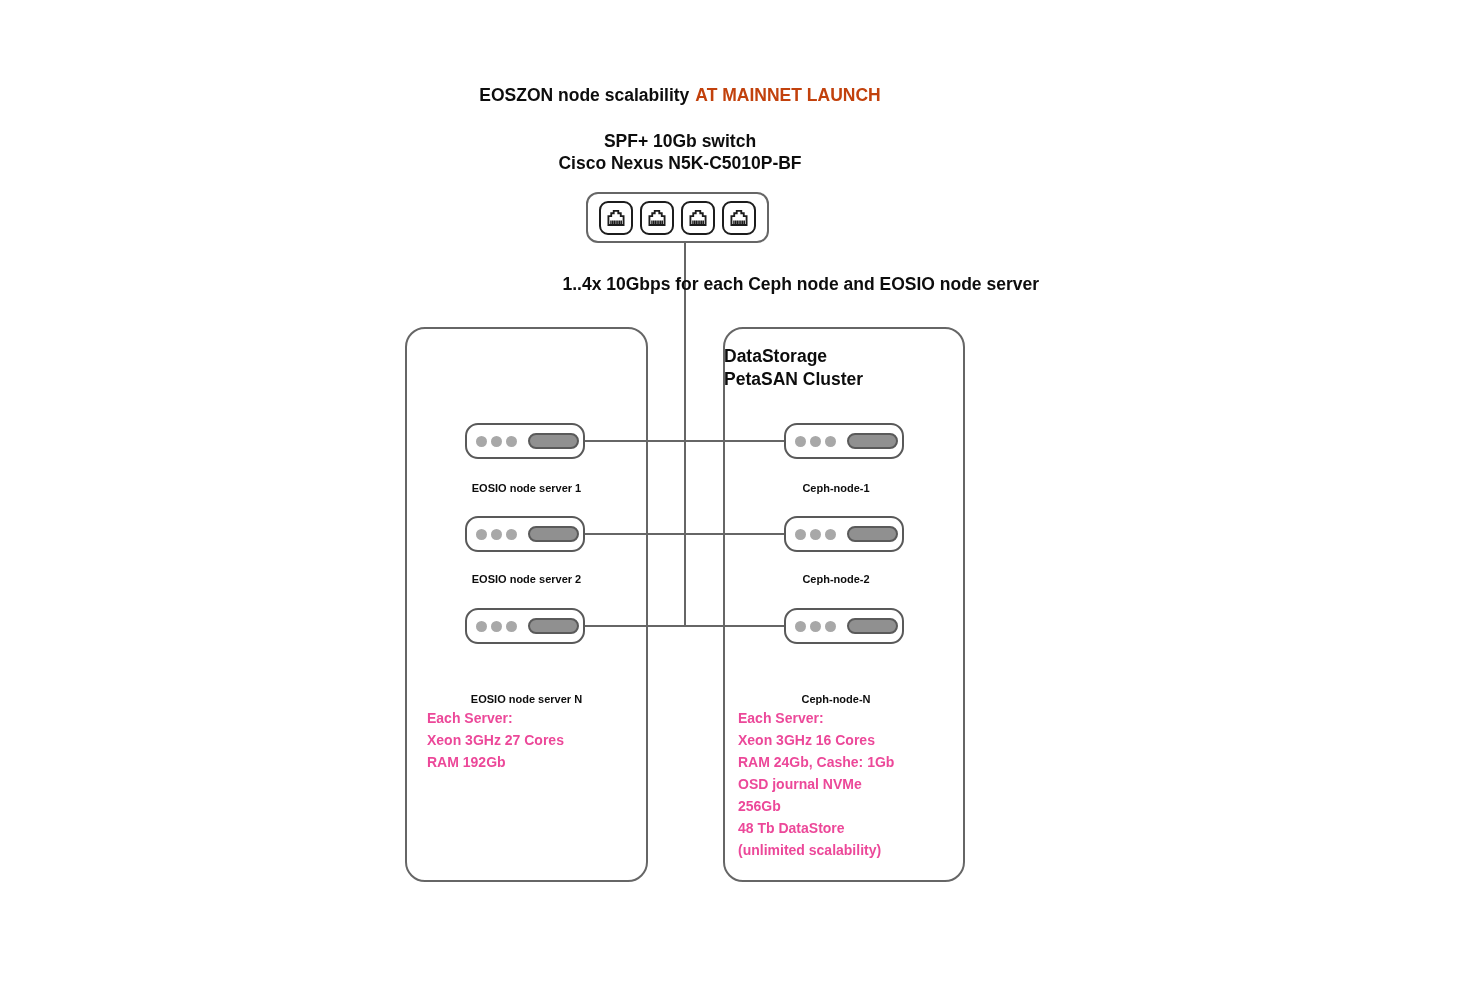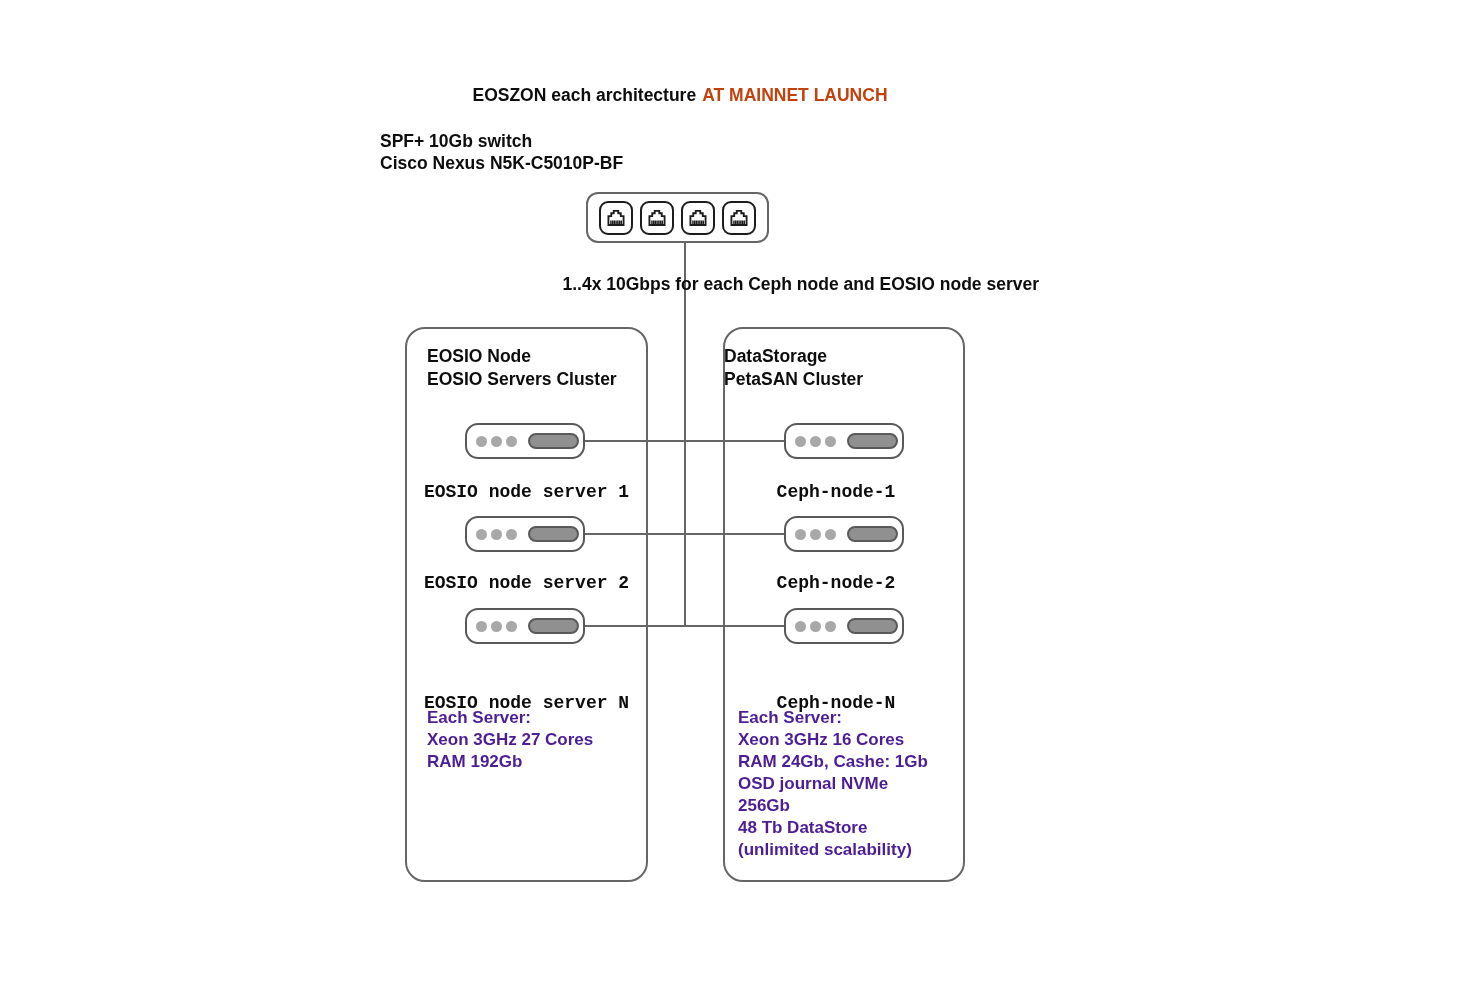--- a/index.html
+++ b/index.html
@@ -4,21 +4,21 @@
 <style>
   html,body{margin:0;padding:0;background:#fff;}
   .stage{
     position:relative;width:1462px;height:1002px;background:#ffffff;overflow:hidden;
     font-family:"Liberation Sans",sans-serif;font-weight:bold;color:#0d0d0d;
   }
   .abs{position:absolute;}
   
   .title{top:85px;left:300px;width:760px;text-align:center;font-size:17.5px;}
   .title .red{color:#c2410c;margin-left:6px;}
-  .switch-label{top:130px;left:380px;width:600px;text-align:left;font-size:17.5px;line-height:22px;}
+  .switch-label{top:130px;left:380px;width:600px;text-align:center;font-size:17.5px;line-height:22px;}
   .uplink-note{top:274px;left:339px;width:700px;text-align:right;font-size:17.5px;z-index:3;}
   
   .switch-box{
     top:192px;left:586px;width:183px;height:51px;box-sizing:border-box;
     border:2px solid #666;border-radius:12px;background:#fff;
     display:flex;align-items:center;justify-content:center;gap:7px;z-index:2;
   }
   .port{
     width:34px;height:34px;box-sizing:border-box;border:2.5px solid #1c1c1c;border-radius:9px;
     display:flex;align-items:center;justify-content:center;background:#fff;
@@ -43,36 +43,36 @@
     width:120px;height:36px;box-sizing:border-box;background:#fff;
     border:2px solid #595959;border-radius:13px;
     display:flex;align-items:center;padding-left:9px;z-index:2;
   }
   .srv .dot{width:11px;height:11px;border-radius:50%;background:#a8a8a8;margin-right:4px;flex:none;}
   .srv .pill{width:51px;height:16px;box-sizing:border-box;background:#909090;
     border:2px solid #5a5a5a;border-radius:9px;margin-left:7px;flex:none;}
   .sl1{top:423px;left:465px;} .sl2{top:516px;left:465px;} .sl3{top:608px;left:465px;}
   .sr1{top:423px;left:784px;} .sr2{top:516px;left:784px;} .sr3{top:608px;left:784px;}
   
-  .row-label{font-size:18px;text-align:center;z-index:2;font-family:Liberation Mono, monospace;}
+  .row-label{font-size:11px;text-align:center;z-index:2;}
   .rl-left{left:405px;width:243px;}
   .rl-right{left:723px;width:226px;}
   .row1{top:482px;} .row2{top:573px;} .row3{top:693px;}
   
-  .specs{font-size:17px;line-height:22px;color:#4c1d95;z-index:2;}
+  .specs{font-size:14px;line-height:22px;color:#ec4899;z-index:2;}
   .specs-left{top:707px;left:427px;width:215px;}
   .specs-right{top:707px;left:738px;width:222px;}
 </style>
 </head>
 <body>
 
 <div class="stage">
 
   <div class="abs title">
-    <span>EOSZON each architecture</span><span class="red">AT MAINNET LAUNCH</span>
+    <span>EOSZON node scalability</span><span class="red">AT MAINNET LAUNCH</span>
   </div>
 
   <div class="abs switch-label">
     <div>SPF+ 10Gb switch</div>
     <div>Cisco Nexus N5K-C5010P-BF</div>
   </div>
 
   <div class="abs switch-box">
     <div class="port">
       <svg width="26" height="26" viewBox="0 0 24 24">
@@ -103,24 +103,20 @@
   <div class="abs uplink-note">1..4x 10Gbps for each Ceph node and EOSIO node server</div>
 
   <div class="abs line vline"></div>
   <div class="abs line hline hline1"></div>
   <div class="abs line hline hline2"></div>
   <div class="abs line hline hline3"></div>
 
   <div class="abs cluster cluster-left"></div>
   <div class="abs cluster cluster-right"></div>
 
-  <div class="abs cluster-title ct-left">
-    <div>EOSIO Node</div>
-    <div>EOSIO Servers Cluster</div>
-  </div>
   <div class="abs cluster-title ct-right">
     <div>DataStorage</div>
     <div>PetaSAN Cluster</div>
   </div>
 
   <div class="abs srv sl1">
     <span class="dot"></span>
       <span class="dot"></span>
       <span class="dot"></span>
       <span class="pill"></span>

